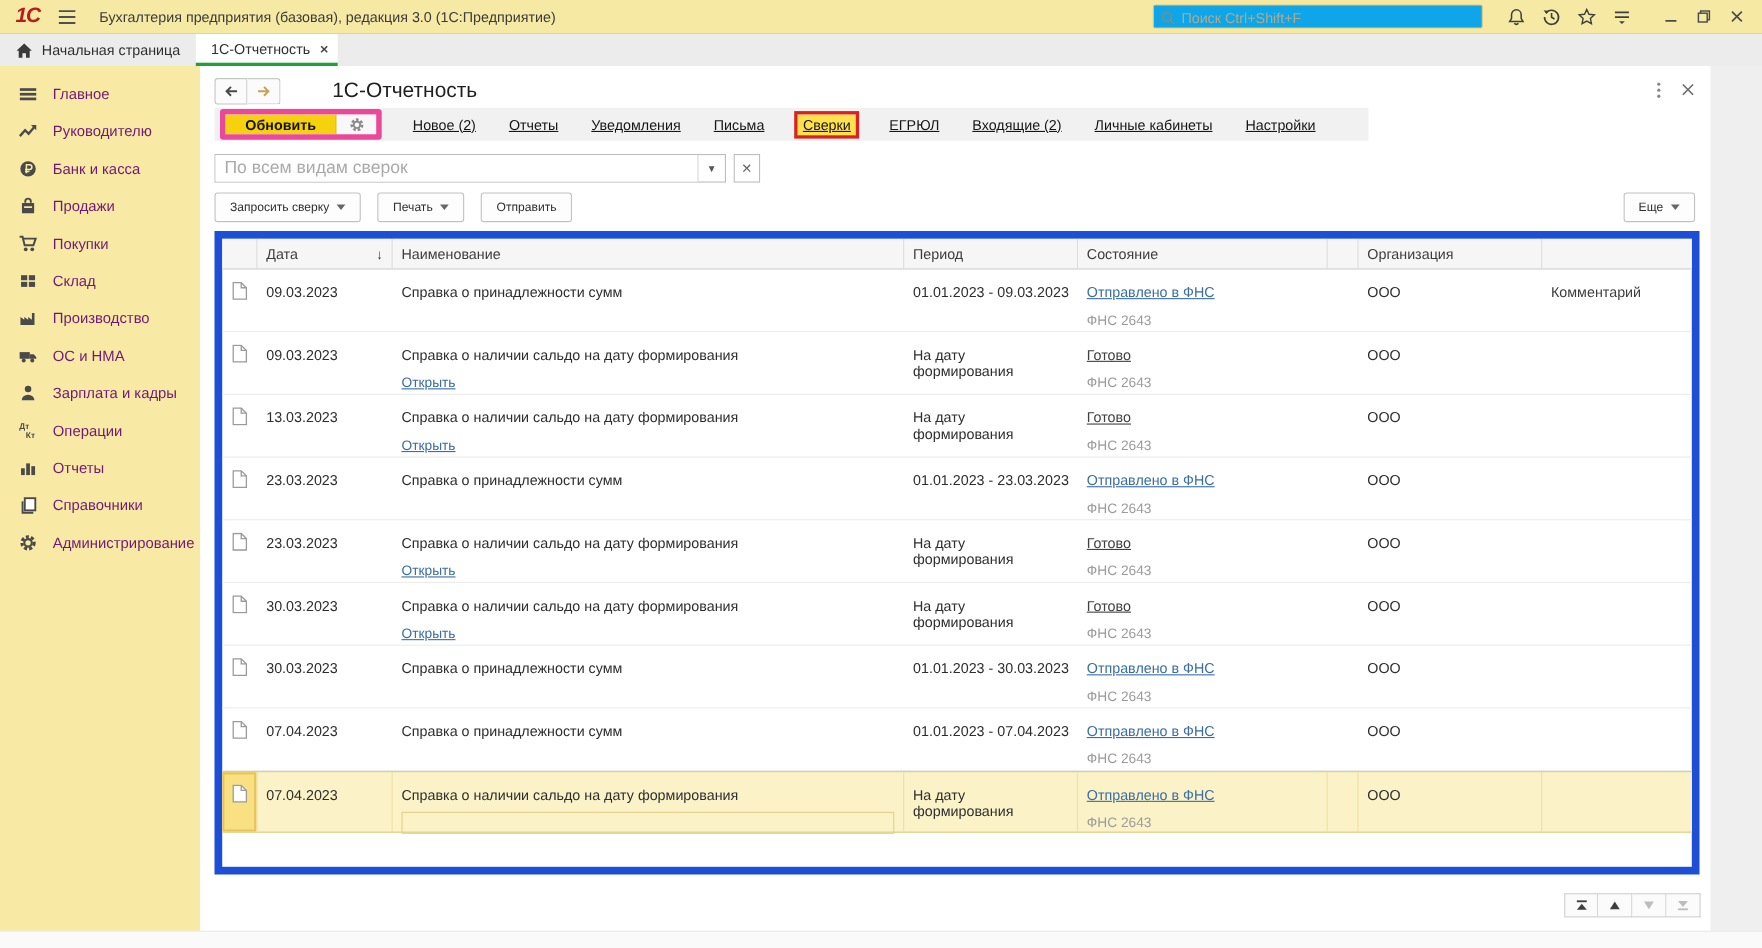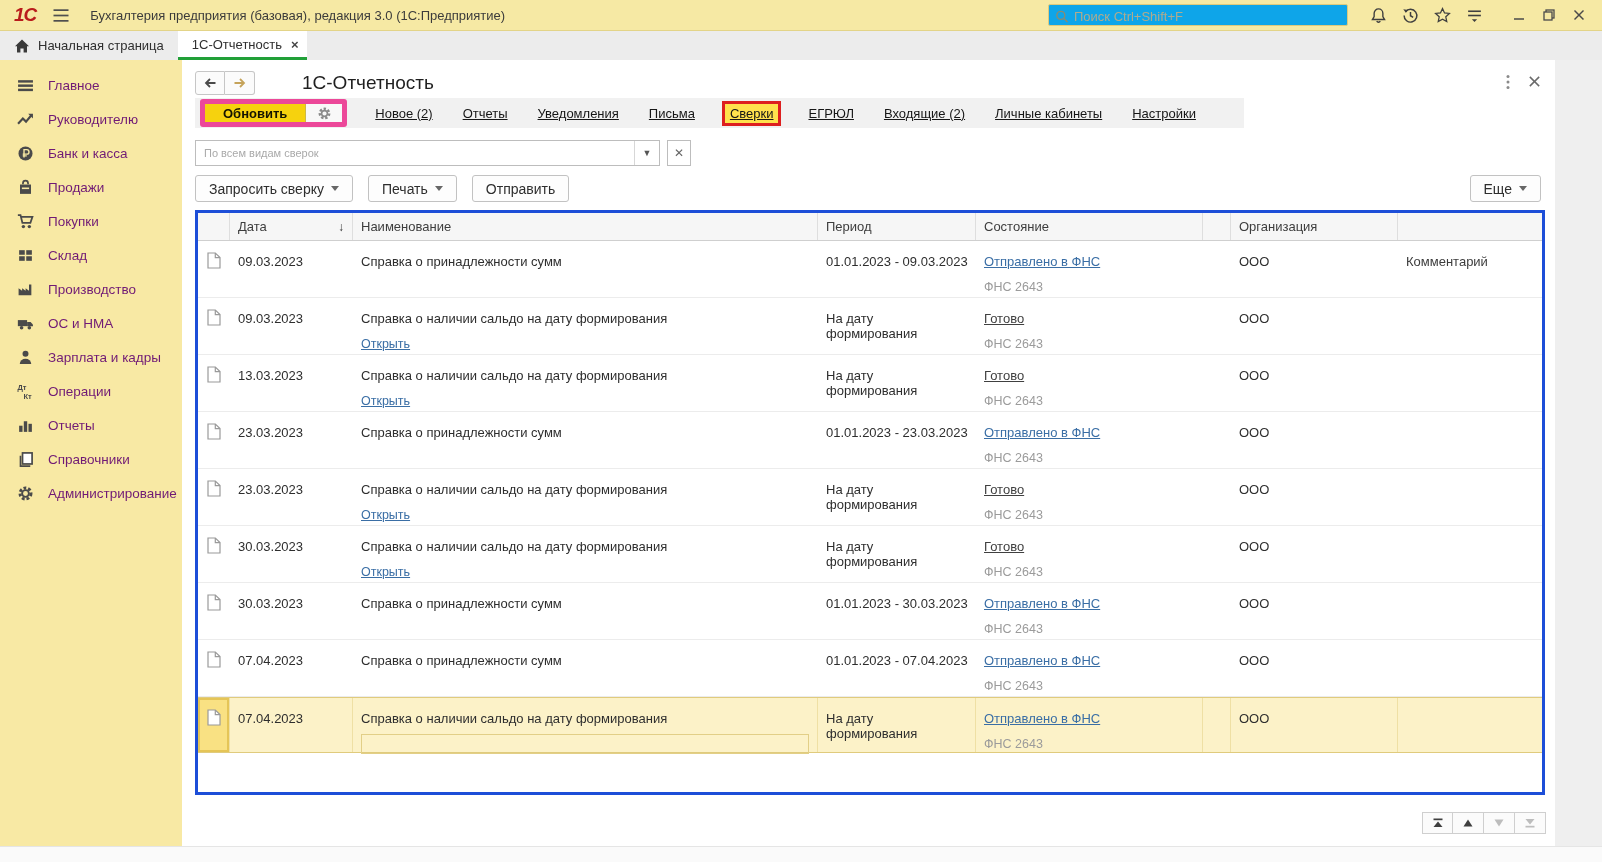--- a/index.html
+++ b/index.html
@@ -51,33 +51,33 @@
   .refresh-split { display:flex; height:28px; border:5px solid #ec4899; border-radius:3px; overflow:hidden; margin-left:5px; }
   .refresh-btn { background:#f6d20e; color:#141400; font-weight:bold; padding:0 18px; display:flex; align-items:center; cursor:pointer; border-right:1px solid #cdb945; }
   .refresh-gear { width:36px; background:#f8f8f8; display:flex; align-items:center; justify-content:center; cursor:pointer; }
   .navtabs { display:flex; align-items:center; margin-left:28px; gap:30px; }
   .navtab { text-decoration:underline; color:#161616; cursor:pointer; white-space:nowrap; }
   .navtab.hl { background:#ffe14d; padding:2px 5px; outline:3px solid #dd1f1f; }
 
   
   .filter-row { margin:12px 0 0 13px; display:flex; align-items:center; }
   .combo { width:465px; height:26px; border:1px solid #bdbdbd; display:flex; align-items:stretch; background:#fff; }
-  .combo input { flex:1; border:none; outline:none; padding:0 8px; font-size:11px; font-family:inherit; color:#444; }
+  .combo input { flex:1; border:none; outline:none; padding:0 8px; font-size:16px; font-family:inherit; color:#444; }
   .combo input::placeholder { color:#a9a9a9; }
   .combo-arrow { width:25px; border-left:1px solid #d7d7d7; display:flex; align-items:center; justify-content:center; cursor:pointer; color:#555; font-size:9px; }
   .combo-clear { width:24px; height:26px; border:1px solid #bdbdbd; margin-left:7px; display:flex; align-items:center; justify-content:center; cursor:pointer; background:#fff; color:#666; font-size:12px; }
 
   
   .action-row { margin:9px 14px 0 13px; display:flex; align-items:center; gap:15px; }
-  .btn { height:27px; background:#fdfdfd; border:1px solid #c2c2c2; border-radius:3px; padding:0 13px; display:inline-flex; align-items:center; gap:7px; cursor:pointer; color:#2e2e2e; font-size:14px; }
+  .btn { height:27px; background:#fdfdfd; border:1px solid #c2c2c2; border-radius:3px; padding:0 13px; display:inline-flex; align-items:center; gap:7px; cursor:pointer; color:#2e2e2e; font-size:11px; }
   .caret { width:0; height:0; border-left:4px solid transparent; border-right:4px solid transparent; border-top:5px solid #676767; }
   .more-btn { margin-left:auto;justify-content:flex-end; }
 
   
-  .grid { margin:8px 0 0 13px; width:1350px; height:585px; border:3px solid #1d4ed8; background:#fff; overflow:hidden; }
+  .grid { margin:8px 0 0 13px; width:1350px; height:585px; border:7px solid #1d4ed8; background:#fff; overflow:hidden; }
   .grow { display:flex; width:100%; }
   .ghead { height:28px; background:#f6f6f6; border-bottom:1px solid #cfcfcf; color:#3d3d3d; }
   .ghead > div { display:flex; align-items:center; padding:0 8px; border-right:1px solid #dedede; cursor:pointer; }
   .ghead > div:last-child { border-right:none; }
   .col-icon { width:32px; flex:none; }
   .col-date { width:123px; flex:none; }
   .col-name { width:465px; flex:none; }
   .col-period { width:158px; flex:none; }
   .col-status { width:227px; flex:none; }
   .col-gap { width:28px; flex:none; }

